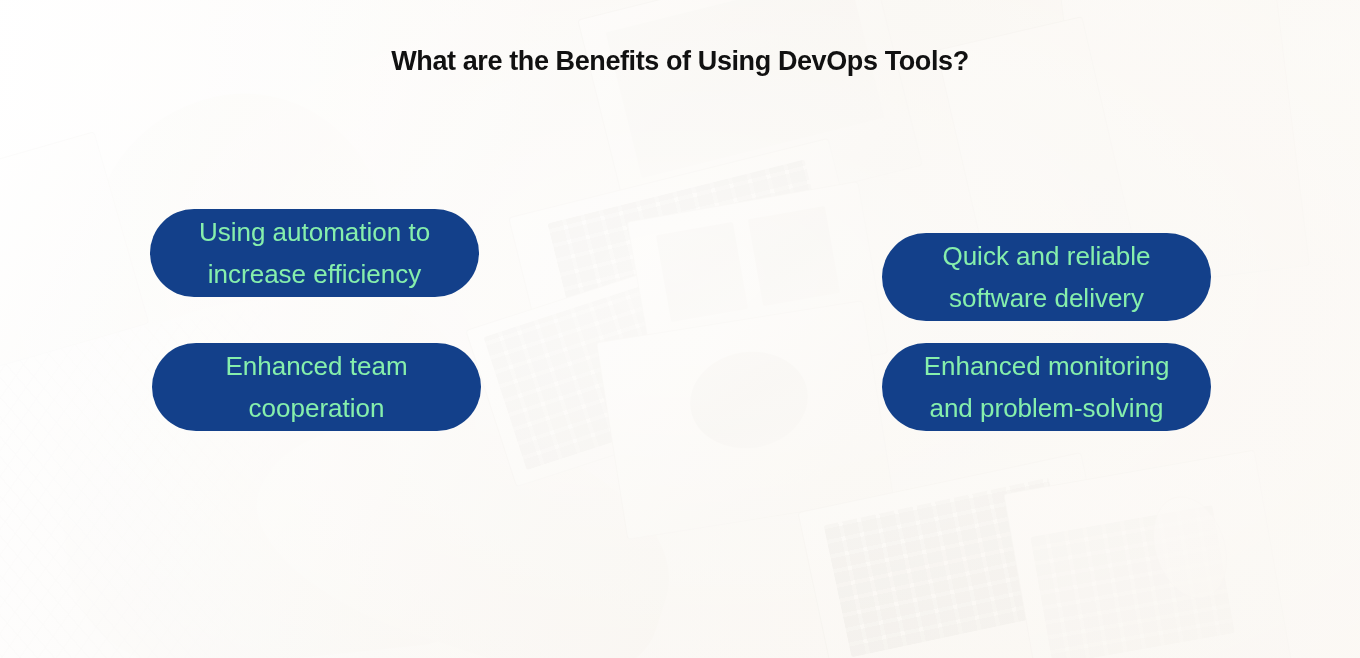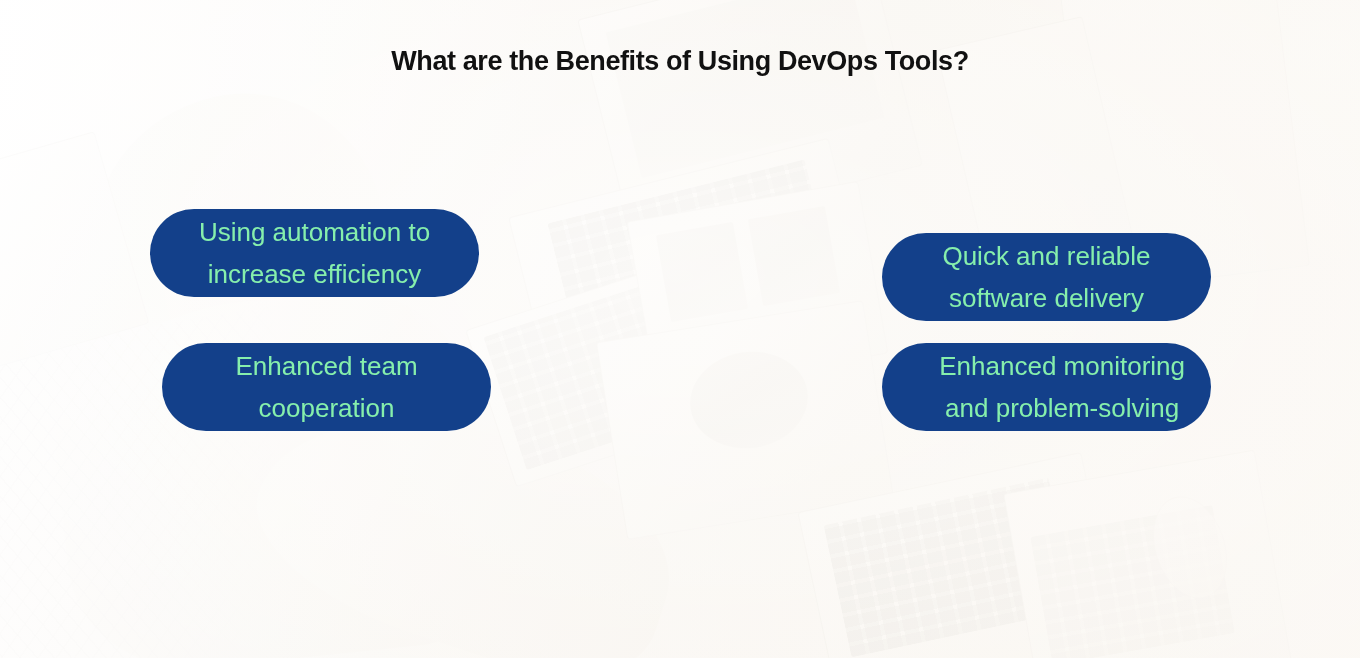--- a/index.html
+++ b/index.html
@@ -122,23 +122,23 @@
     color:#86efac;
     border-radius:46px;
     font-size:26px;
     line-height:1.62;
     font-weight:normal;
     padding:0 26px;
     white-space:pre-line;
   }
 
   .p1 { left:150px;  top:209px; width:329px; height:88px; }
-  .p2 { left:162px;  top:343px; width:329px; height:88px; }
+  .p2 { left:152px;  top:343px; width:329px; height:88px; }
   .p3 { left:882px;  top:209px; width:329px; height:88px;margin-top:24px; }
-  .p4 { left:882px;  top:343px; width:329px; height:88px;justify-content:flex-end; }
+  .p4 { left:882px;  top:343px; width:329px; height:88px; }
   .p5 { left:516px;  top:475px; width:329px; height:88px; }
 </style>
 </head>
 <body>
 
 <div id="infographic">
 
   <div class="bg-layer">
     <div class="bg-base"></div>
 

